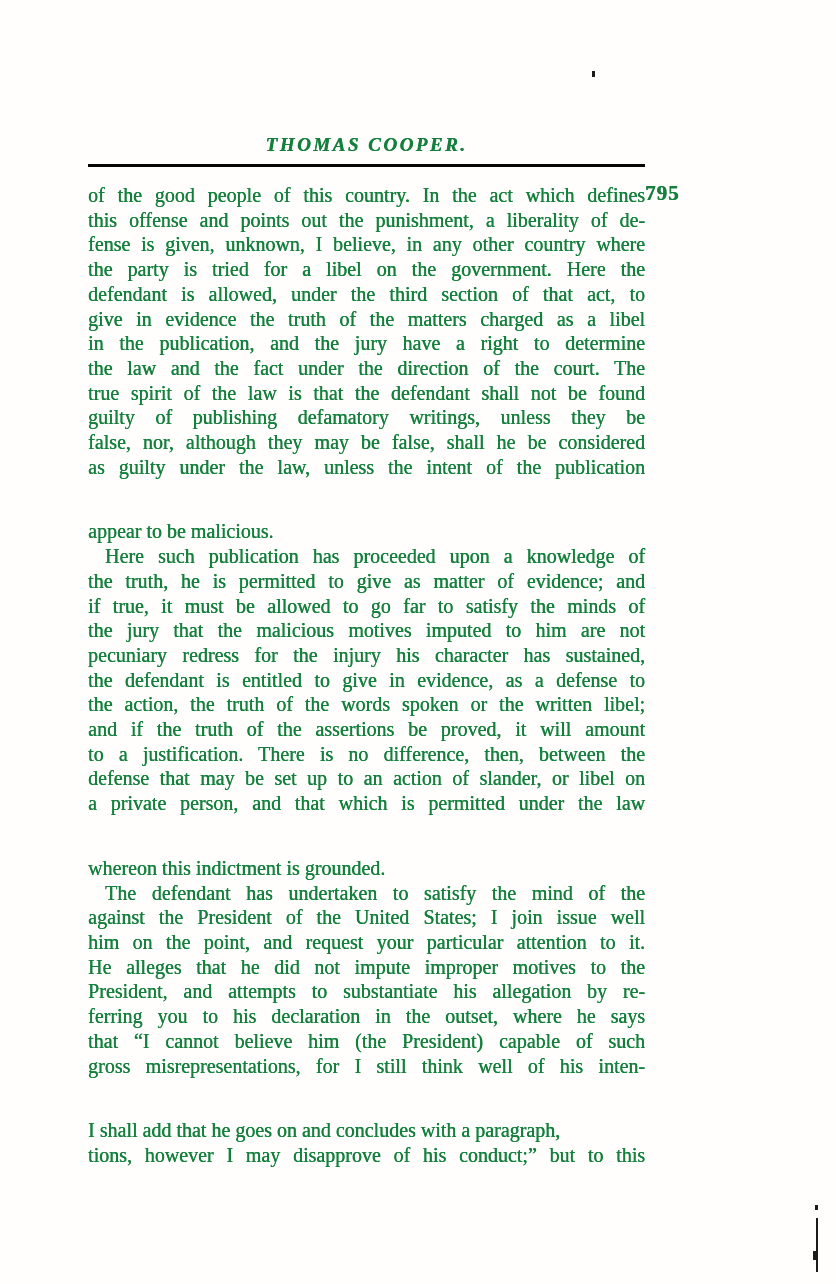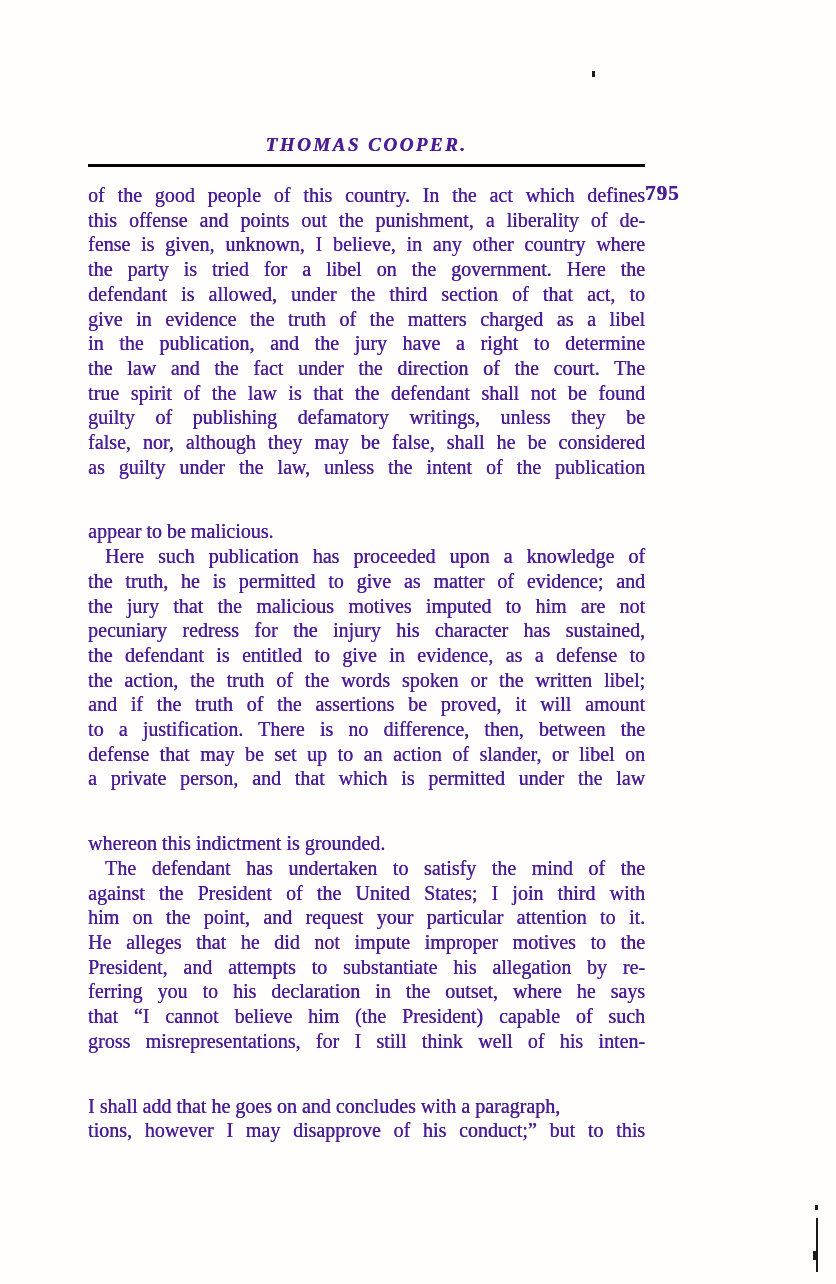--- a/index.html
+++ b/index.html
@@ -10,21 +10,21 @@
     height: 1284px;
     overflow: hidden;
   }
   .page {
     position: absolute;
     left: 0; top: 0;
     width: 836px;
     height: 1284px;
     background: #fffefd;
     font-family: "Liberation Serif", "DejaVu Serif", serif;
-    color: #4c1d95;
+    color: #15803d;
   }
   .running-header {
     position: absolute;
     left: 88px;
     top: 134px;
     width: 557px;
     text-align: center;
     font-size: 19px;
     font-style: italic;
     font-weight: bold;
@@ -107,31 +107,32 @@
     <div class="line">give in evidence the truth of the matters charged as a libel</div>
     <div class="line">in the publication, and the jury have a right to determine</div>
     <div class="line">the law and the fact under the direction of the court. The</div>
     <div class="line">true spirit of the law is that the defendant shall not be found</div>
     <div class="line">guilty of publishing defamatory writings, unless they be</div>
     <div class="line">false, nor, although they may be false, shall he be considered</div>
     <div class="line">as guilty under the law, unless the intent of the publication</div>
     <div class="line short">appear to be malicious.</div>
     <div class="line indent">Here such publication has proceeded upon a knowledge of</div>
     <div class="line">the truth, he is permitted to give as matter of evidence; and</div>
+    <div class="line">if true, it must be allowed to go far to satisfy the minds of</div>
     <div class="line">the jury that the malicious motives imputed to him are not</div>
     <div class="line">pecuniary redress for the injury his character has sustained,</div>
     <div class="line">the defendant is entitled to give in evidence, as a defense to</div>
     <div class="line">the action, the truth of the words spoken or the written libel;</div>
     <div class="line">and if the truth of the assertions be proved, it will amount</div>
     <div class="line">to a justification. There is no difference, then, between the</div>
     <div class="line">defense that may be set up to an action of slander, or libel on</div>
     <div class="line">a private person, and that which is permitted under the law</div>
     <div class="line short">whereon this indictment is grounded.</div>
     <div class="line indent">The defendant has undertaken to satisfy the mind of the</div>
-    <div class="line">against the President of the United States; I join third with</div>
+    <div class="line">against the President of the United States; I join issue well</div>
     <div class="line">him on the point, and request your particular attention to it.</div>
     <div class="line">He alleges that he did not impute improper motives to the</div>
     <div class="line">President, and attempts to substantiate his allegation by re-</div>
     <div class="line">ferring you to his declaration in the outset, where he says</div>
     <div class="line">that “I cannot believe him (the President) capable of such</div>
     <div class="line">gross misrepresentations, for I still think well of his inten-</div>
     <div class="line short">I shall add that he goes on and concludes with a paragraph,</div>
     <div class="line">tions, however I may disapprove of his conduct;” but to this</div>
   </div>
 

